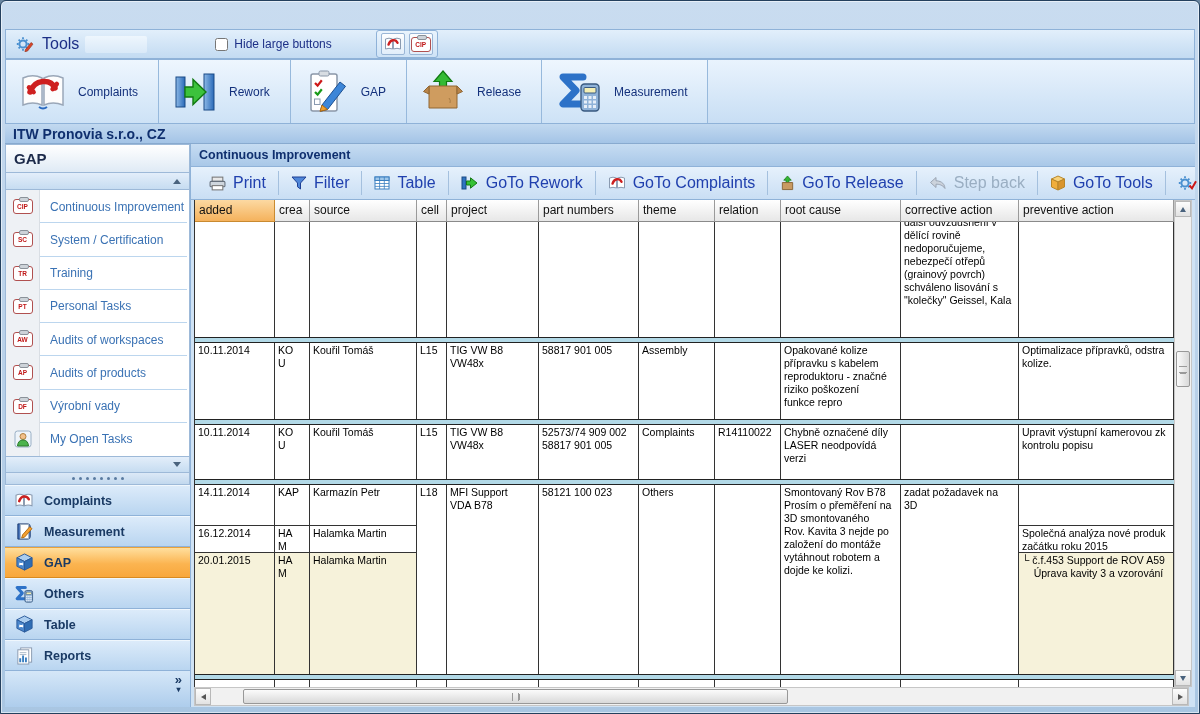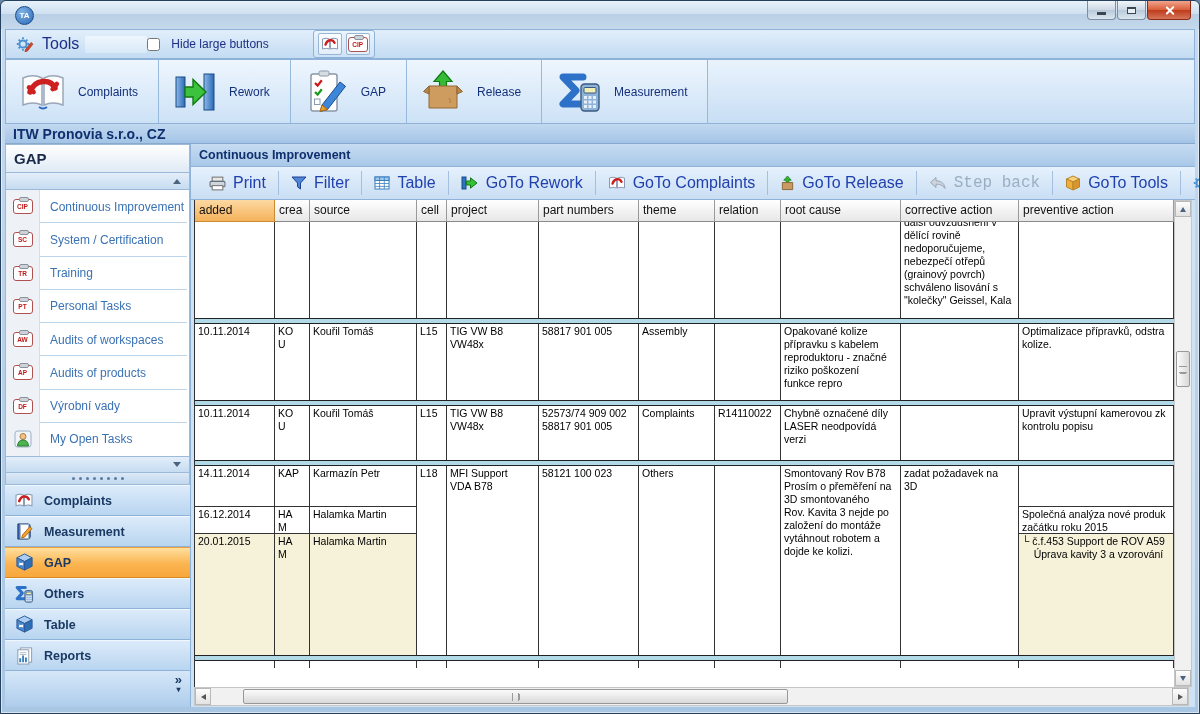--- a/index.html
+++ b/index.html
@@ -24,21 +24,21 @@
   .glyph-close:before,.glyph-close:after{content:"";position:absolute;left:5px;top:0;width:2.4px;height:11px;background:#fff;border-radius:1px;}
   .glyph-close:before{transform:rotate(45deg);}
   .glyph-close:after{transform:rotate(-45deg);}
   
   .menubar{position:absolute;left:4px;right:4px;top:28px;height:30px;
     background:linear-gradient(180deg,#e2effb,#c3dbf2);border:1px solid #8fb2d8;box-sizing:border-box;
     display:flex;align-items:center;}
   .toolsbtn{display:flex;align-items:center;gap:8px;margin-left:10px;}
   .menulabel{font-size:16px;color:#1c2f86;}
   .tools-recess{width:62px;height:17px;background:linear-gradient(180deg,#eef6fd,#d9e9f8);border-radius:2px;margin-left:6px;}
-  .hidechk{display:flex;align-items:center;gap:11px;}
+  .hidechk{display:flex;align-items:center;gap:6px;margin-left:68px;}
   .hidechk input{width:13px;height:13px;margin:0;}
   .chklabel{font-size:12px;color:#1c2f86;}
   .smallgroup{margin-left:44px;display:flex;gap:4px;padding:2px 4px;border:1px solid #8fb2d8;border-radius:3px;
     background:linear-gradient(180deg,#eaf4fd,#cfe3f6);}
   .smallbtn{width:24px;height:22px;border:1px solid #9ab6d6;border-radius:2px;background:linear-gradient(180deg,#fdfeff,#e2eefa);
     display:flex;align-items:center;justify-content:center;box-sizing:border-box;}
   
   .bigbar{position:absolute;left:4px;right:4px;top:58px;height:65px;
     background:linear-gradient(180deg,#e9f3fd,#c8def4);border:1px solid #8fb2d8;box-sizing:border-box;
     display:flex;align-items:stretch;}
@@ -85,33 +85,33 @@
   .main{position:absolute;left:190px;top:143px;right:4px;bottom:6px;background:#cfe2f4;}
   .sectionbar{position:absolute;left:0;right:0;top:0;height:23px;
     background:linear-gradient(180deg,#c6dcf2,#a9c8e8);border-bottom:1px solid #8fb2d8;box-sizing:border-box;
     display:flex;align-items:center;}
   .sectiontitle{font-size:12.5px;font-weight:bold;color:#0f2f6e;margin-left:8px;}
   .tbar{position:absolute;left:0;right:0;top:23px;height:33px;
     background:linear-gradient(180deg,#e6f1fc,#c9def4);border-bottom:1px solid #8fb2d8;box-sizing:border-box;
     display:flex;align-items:center;padding-left:6px;}
   .tbtn{display:flex;align-items:center;gap:7px;padding:0 12px;height:24px;border-right:1px solid #a4c0de;}
   .tbtn .tlabel{font-size:16px;color:#2040ae;white-space:nowrap;}
-  .tbtn.disabled .tlabel{color:#9aaec2;font-family:Liberation Mono, monospace;}
+  .tbtn.disabled .tlabel{color:#9aaec2;}
   
   .tablewrap{position:absolute;left:3px;top:56px;width:979px;height:487px;background:#fff;border-left:1px solid #333;box-sizing:content-box;overflow:hidden;}
   .trow{display:flex;}
   .hrow{height:22px;}
   .hcell{box-sizing:border-box;border-right:1px solid #9a9a9a;border-bottom:1px solid #8a8a8a;
     background:linear-gradient(180deg,#ffffff,#e7e7e7);font-size:12px;color:#111;padding:3px 4px 0;overflow:hidden;white-space:nowrap;}
   .hcell.sorted{background:linear-gradient(180deg,#fcd9a2,#f5b25c);border-right:1px solid #c98a30;border-bottom:1px solid #c98a30;}
   .tcell{box-sizing:border-box;border-right:1px solid #333;padding:1px 3px;overflow:hidden;
     font-size:10.5px;line-height:13px;color:#000;white-space:pre;}
   .w0{width:80px}.w1{width:35px}.w2{width:107px}.w3{width:30px}.w4{width:92px}
   .w5{width:100px}.w6{width:76px}.w7{width:66px}.w8{width:120px}.w9{width:118px}.w10{width:155px}
-  .r1{height:96px}.r2{height:76px}.r3{height:54px}.r4{height:189px}.rf{height:7px}
+  .r1{height:115px}.r2{height:76px}.r3{height:54px}.r4{height:189px}.rf{height:7px}
   .sep{height:6px;background:#b2d9e7;border-top:1px solid #222;border-bottom:1px solid #222;box-sizing:border-box;}
   .cliptext{margin-top:-7px;display:block;}
   .stack{padding:0;display:flex;flex-direction:column;}
   .sub{box-sizing:border-box;padding:1px 3px;overflow:hidden;white-space:pre;}
   .sub-a{height:41px;border-bottom:1px solid #333;}
   .sub-b{height:27px;border-bottom:1px solid #333;}
   .sub-c{flex:1;background:#f6f2da;}
   
   .vscroll{position:absolute;left:983px;top:56px;width:18px;height:487px;background:#f1f1f1;border:1px solid #c6c6c6;box-sizing:border-box;}
   .varrow{position:absolute;left:0;width:16px;height:16px;background:linear-gradient(180deg,#fdfdfd,#e2e2e2);border:1px solid #b8b8b8;
@@ -130,34 +130,20 @@
   .hthumb{position:absolute;left:48px;top:1px;width:545px;height:15px;background:linear-gradient(180deg,#fbfbfb,#d9d9d9);
     border:1px solid #989898;border-radius:2px;box-sizing:border-box;display:flex;align-items:center;justify-content:center;}
   .griph{width:5px;height:8px;border-left:1px solid #9a9a9a;border-right:1px solid #9a9a9a;box-shadow:2px 0 0 -1px #9a9a9a;}
   .icon{display:inline-flex;align-items:center;justify-content:center;}
 </style>
 </head>
 <body>
 
 <div class="window">
 
-  <div class="titlebar">
-    <div class="appbadge">TA</div>
-    <div class="wincontrols">
-      <div class="wbtn">
-          <div class="glyph-min"></div>
-        </div>
-      <div class="wbtn">
-          <div class="glyph-max"></div>
-        </div>
-      <div class="wbtn close">
-          <div class="glyph-close"></div>
-        </div>
-    </div>
-  </div>
 
   <div class="menubar">
     <div class="toolsbtn">
       <span class="icon">
         <svg width="18" height="16" viewBox="0 0 18 16">
             <circle cx="7" cy="8" r="3.6" fill="none" stroke="#4a90d0" stroke-width="2"></circle>
             <g stroke="#4a90d0" stroke-width="1.8">
               <path d="M7 1.2 V3 M7 13 v1.8 M0.8 8 H2.6 M11.4 8 h1.8 M2.6 3.6 l1.3 1.3 M10.1 11.1 l1.3 1.3 M11.4 3.6 l-1.3 1.3 M3.9 11.1 l-1.3 1.3"></path>
             </g>
             <path d="M9.5 13.5 L15 6.5 l2 1.6 -5.5 7 -2.6 .6 Z" fill="#d8452a" stroke="#8e2a14" stroke-width=".6"></path>

